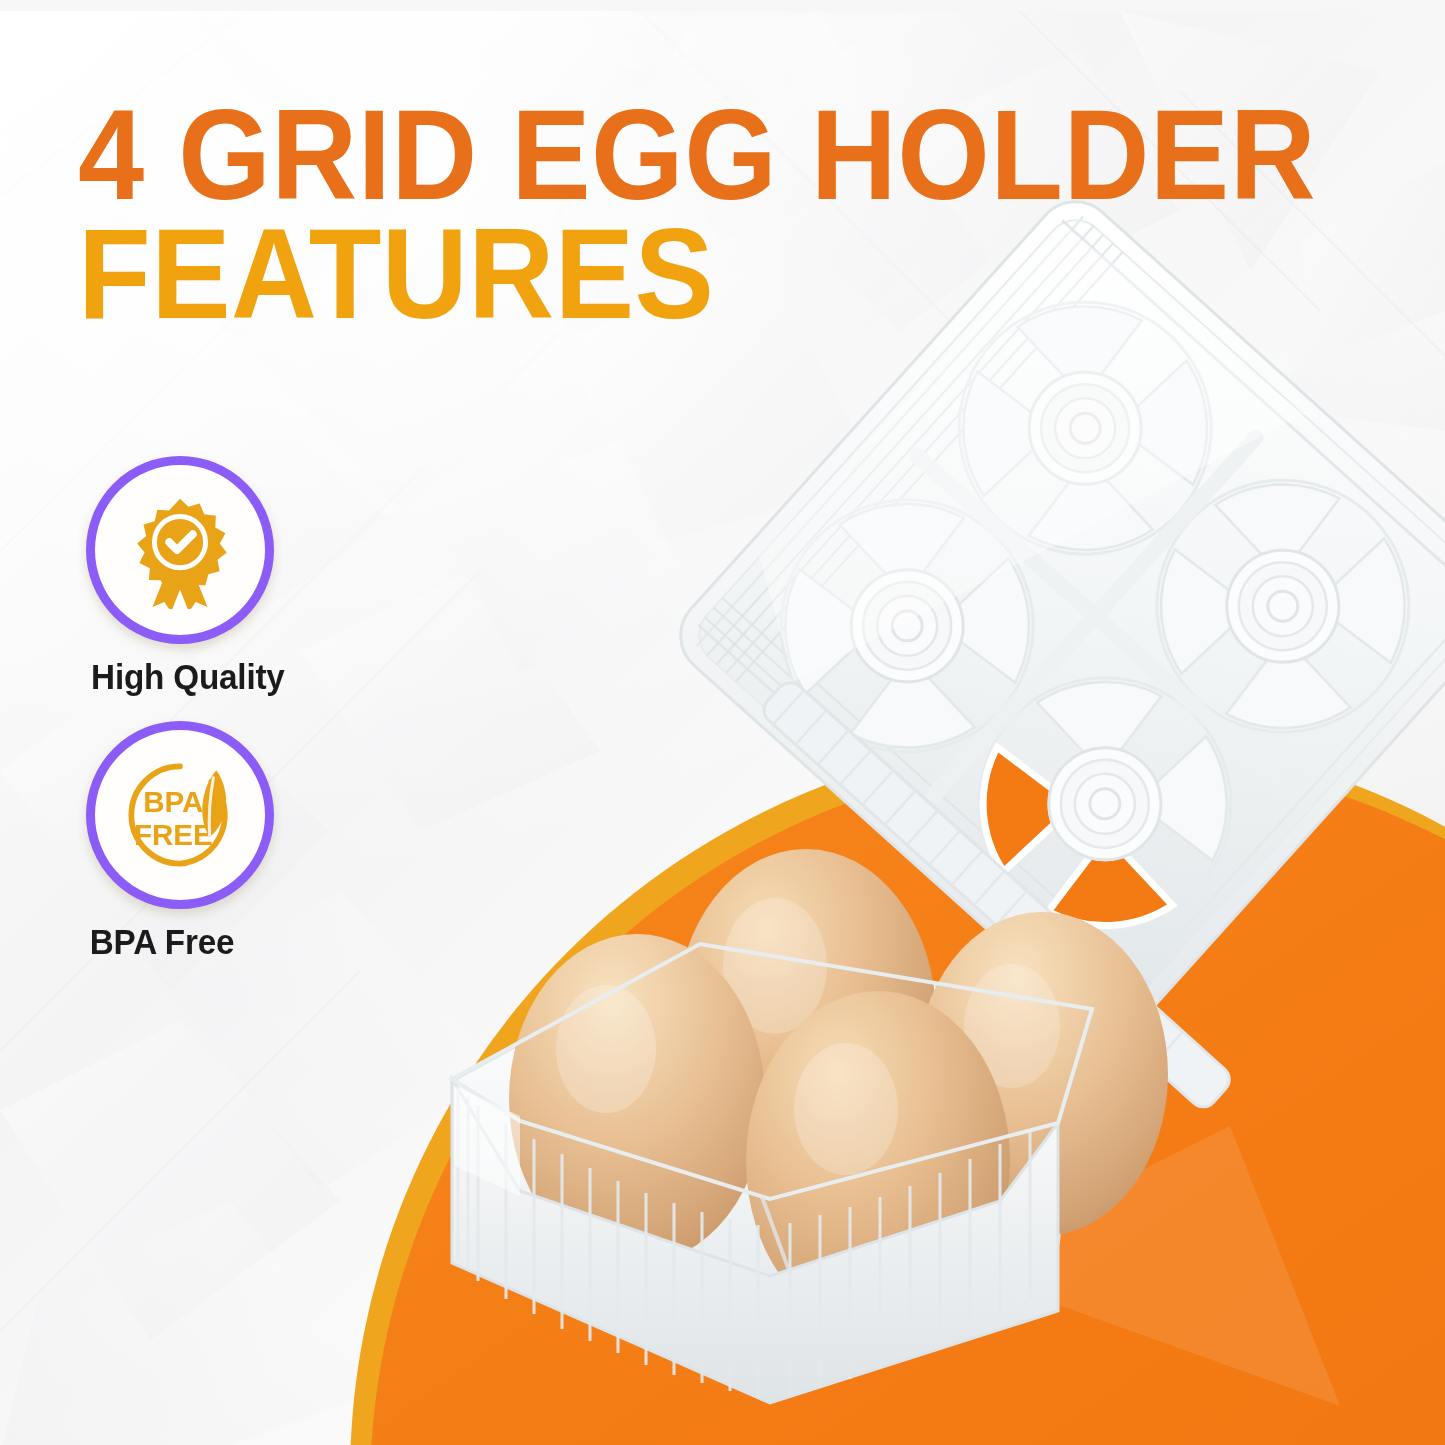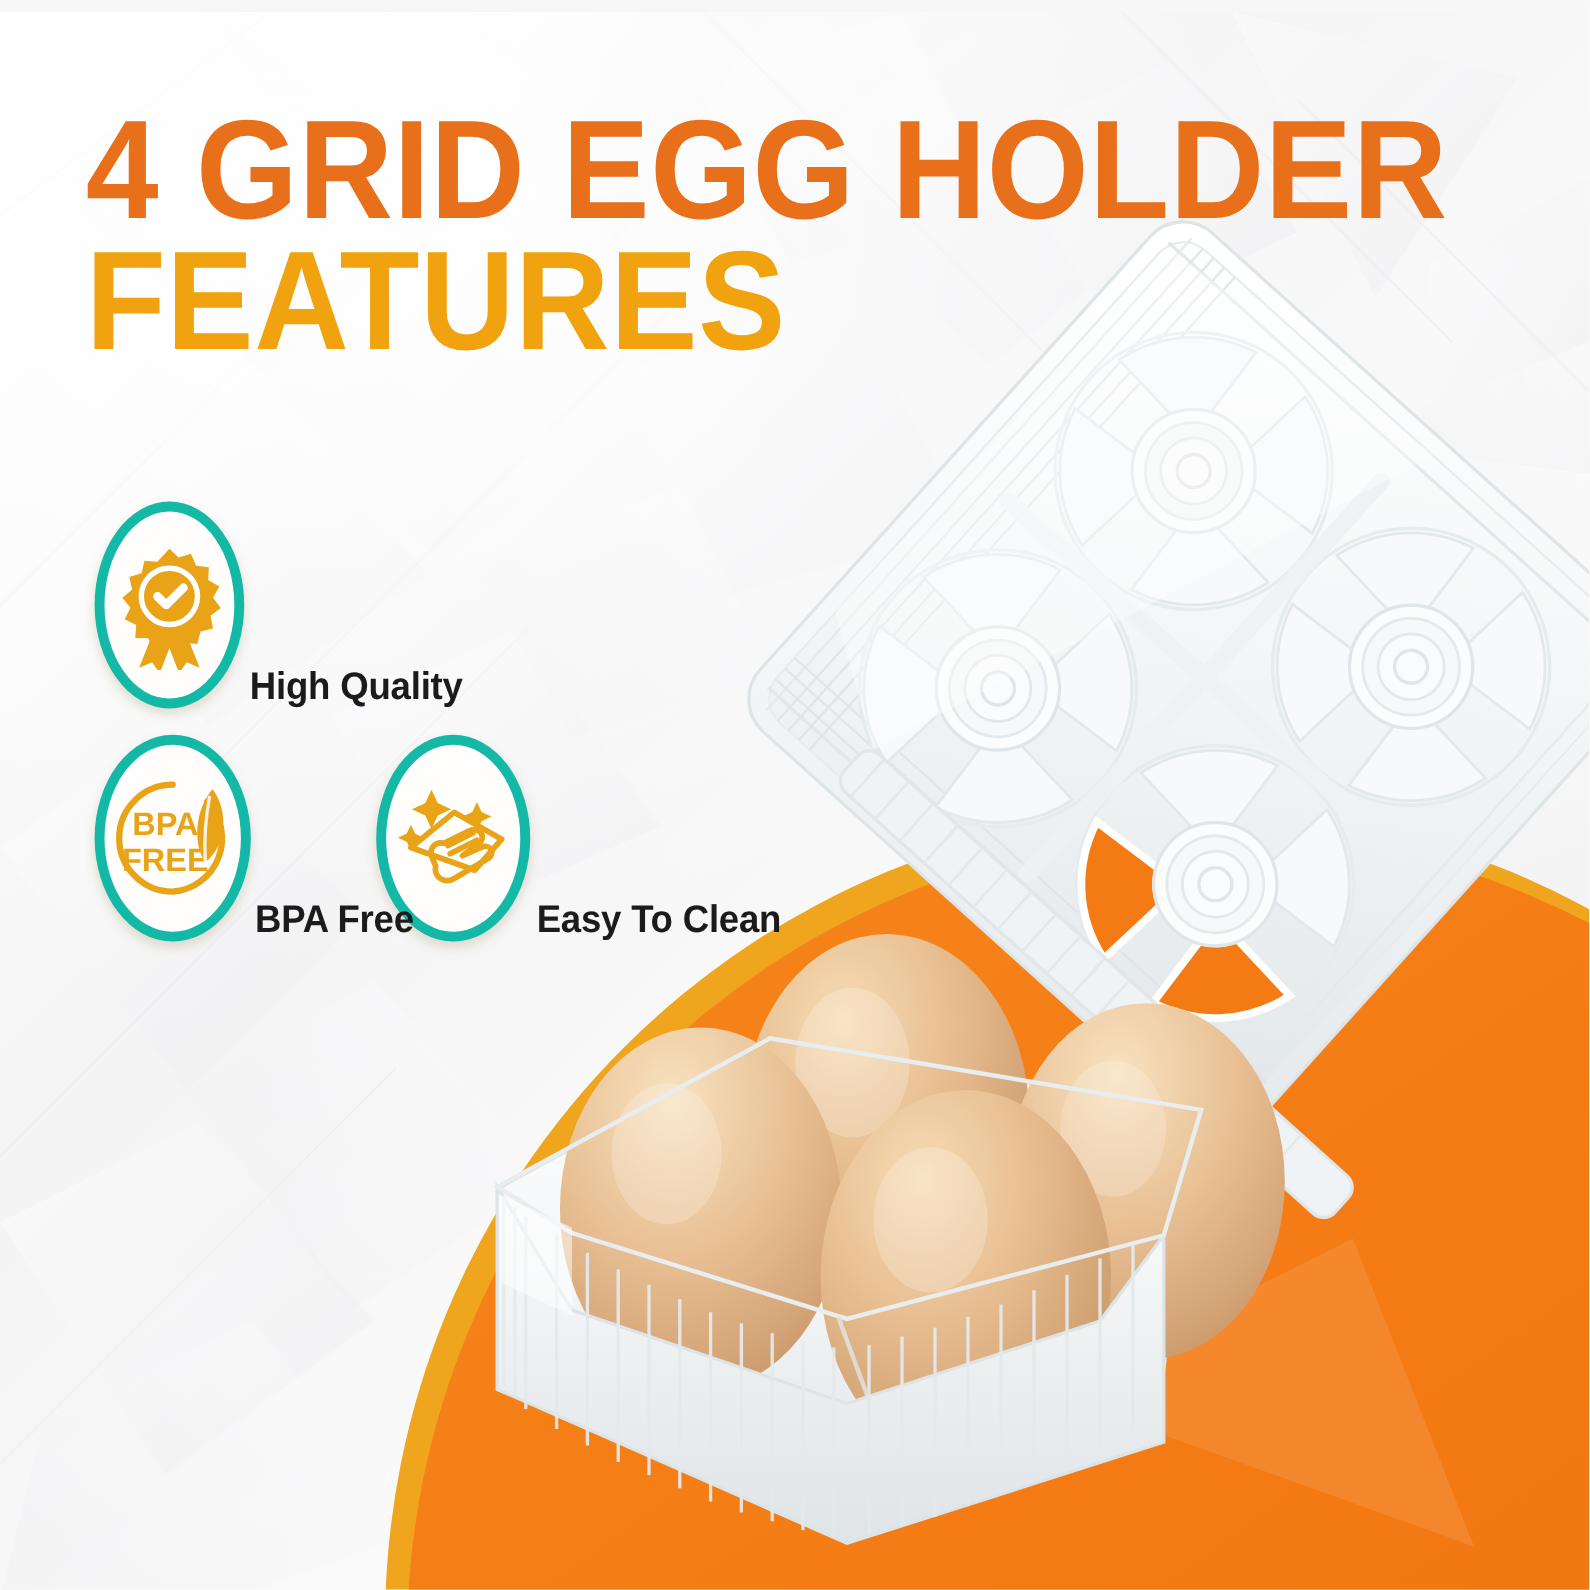--- a/index.html
+++ b/index.html
@@ -28,24 +28,24 @@
     font-weight:700;letter-spacing:.5px;line-height:.88;
     text-transform:uppercase;white-space:nowrap;
     transform:scaleX(.93);transform-origin:left center;
   }
   .hl1{font-size:128px;color:#E8701A;}
   .hl2{font-size:128px;color:#F0A30F;margin-top:6px;}
 
   
   .features{position:absolute;left:86px;top:445px;width:520px;}
   .frow{display:flex;gap:58px;margin-bottom:24px;}
-  .fitem{width:198px;display:flex;flex-direction:row;align-items:flex-end;}
+  .fitem{width:198px;display:flex;flex-direction:column;align-items:flex-start;}
   .fcircle{
     width:188px;height:188px;border-radius:50%;
-    background:#fffefc;border:9px solid #14b8a6;
+    background:#fffefc;border:9px solid #8b5cf6;
     box-sizing:border-box;display:flex;align-items:center;justify-content:center;
     box-shadow:0 5px 11px rgba(120,95,30,.20), inset 0 0 0 1px rgba(255,255,255,.6);
   }
   .fcircle svg{display:block;}
   .flabel{
     margin-top:13px;font-size:35px;font-weight:700;color:#1b1b1b;
     font-family:"Liberation Sans Narrow","Liberation Sans",sans-serif;
     letter-spacing:-.2px;white-space:nowrap;transform:scaleX(.95);
   }
 
@@ -369,39 +369,17 @@
             <path d="M65 14 A51 51 0 1 0 65 116 A51 51 0 0 0 98 30" fill="none" stroke="#E8A317" stroke-width="6" stroke-linecap="round"></path>
             <text x="58" y="62" text-anchor="middle" fill="#E8A317" font-family="Liberation Sans, sans-serif" font-size="31" font-weight="700">BPA</text>
             <text x="58" y="96" text-anchor="middle" fill="#E8A317" font-family="Liberation Sans, sans-serif" font-size="31" font-weight="700">FREE</text>
             <path d="M103 18 C119 40 116 72 96 88 C84 70 86 38 103 18 Z" fill="#E8A317"></path>
             <path d="M100 26 C96 48 95 68 96 86" fill="none" stroke="#ffffff" stroke-width="3.2" stroke-linecap="round" opacity=".85"></path>
           </svg>
         </div>
         <div class="flabel">BPA Free</div>
       </div>
 
-      <div class="fitem">
-        <div class="fcircle">
-          <svg width="122" height="122" viewBox="0 0 130 130">
-            <g fill="none" stroke="#E8A317" stroke-width="5.5" stroke-linecap="round" stroke-linejoin="round">
-
-              <path d="M24 74 L66 40 L112 66 L86 96 Z"></path>
-
-              <path d="M44 82 C42 74 48 68 56 70 L80 58 C88 54 96 60 92 68
-                       L74 82 L92 74 C100 70 106 78 100 84 L66 104
-                       C56 110 46 102 48 92 Z"></path>
-              <path d="M60 72 L84 60"></path>
-                <path d="M62 80 L88 67"></path>
-            </g>
-            <g fill="#E8A317">
-              <path d="M44 18 l6 13 13 6 -13 6 -6 13 -6-13 -13-6 13-6 Z"></path>
-              <path d="M88 30 l4.5 9.5 9.5 4.5 -9.5 4.5 -4.5 9.5 -4.5-9.5 -9.5-4.5 9.5-4.5 Z"></path>
-              <path d="M24 52 l4 8.5 8.5 4 -8.5 4 -4 8.5 -4-8.5 -8.5-4 8.5-4 Z"></path>
-            </g>
-          </svg>
-        </div>
-        <div class="flabel">Easy To Clean</div>
-      </div>
     </div>
 
   </div>
 
 </div>
 
 </body></html>

